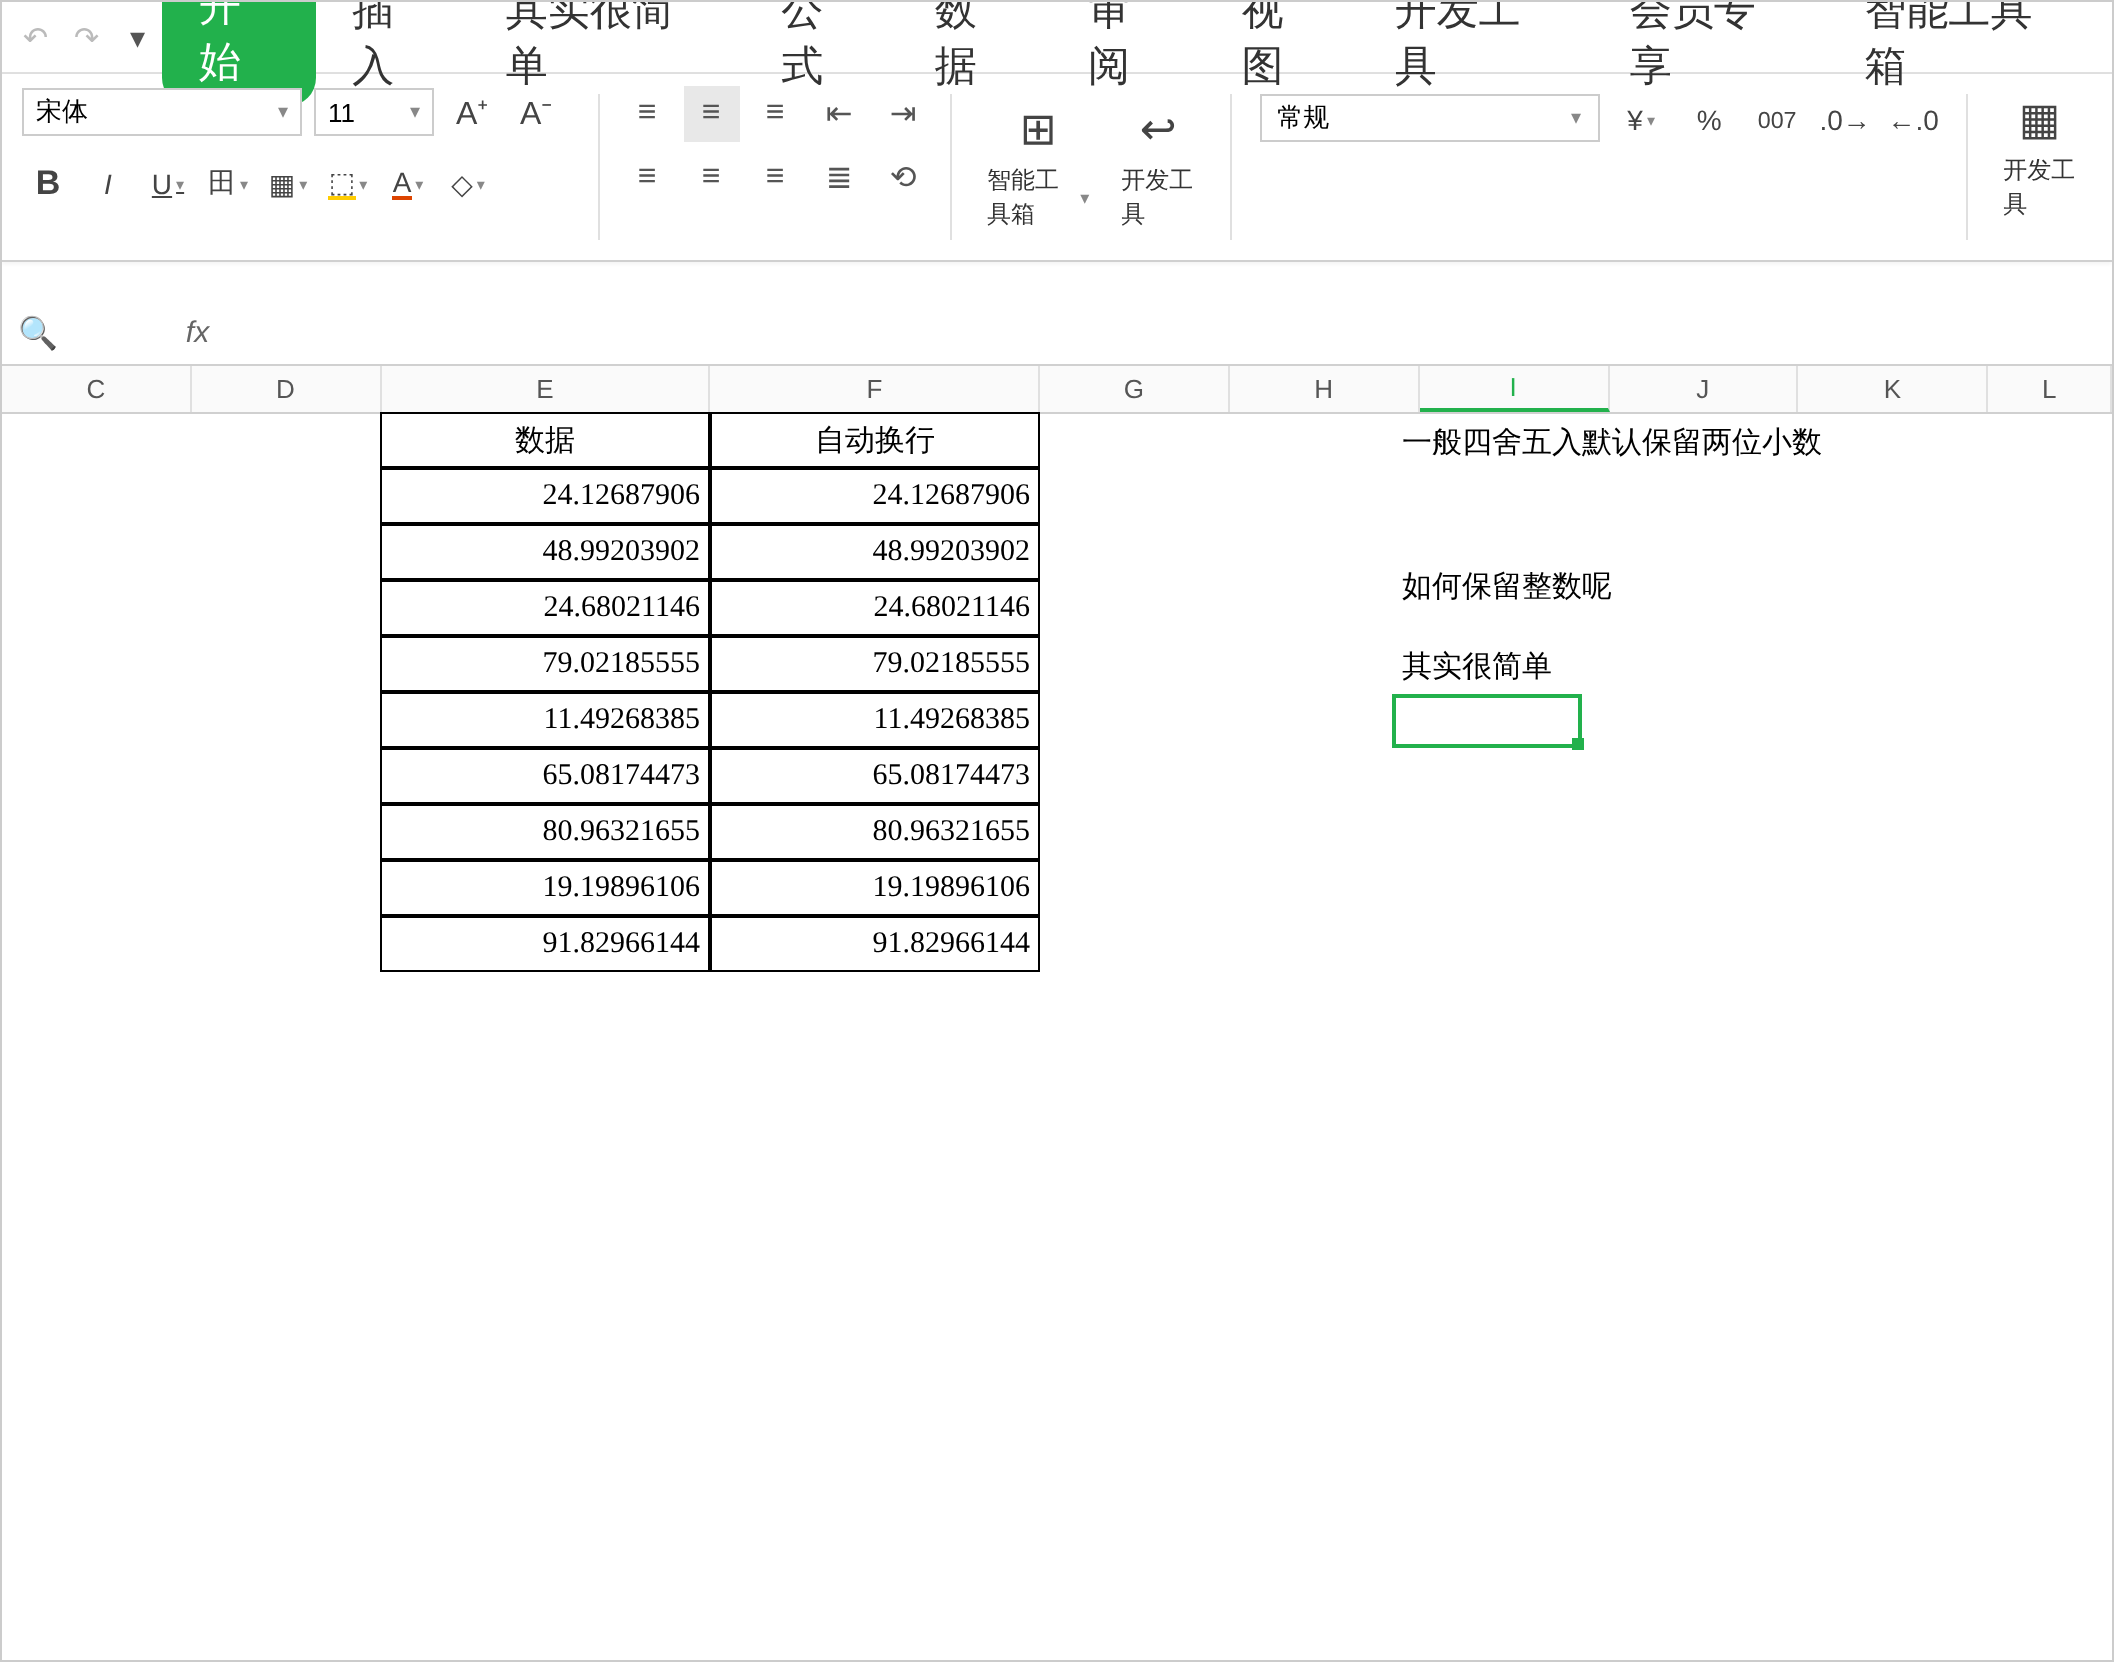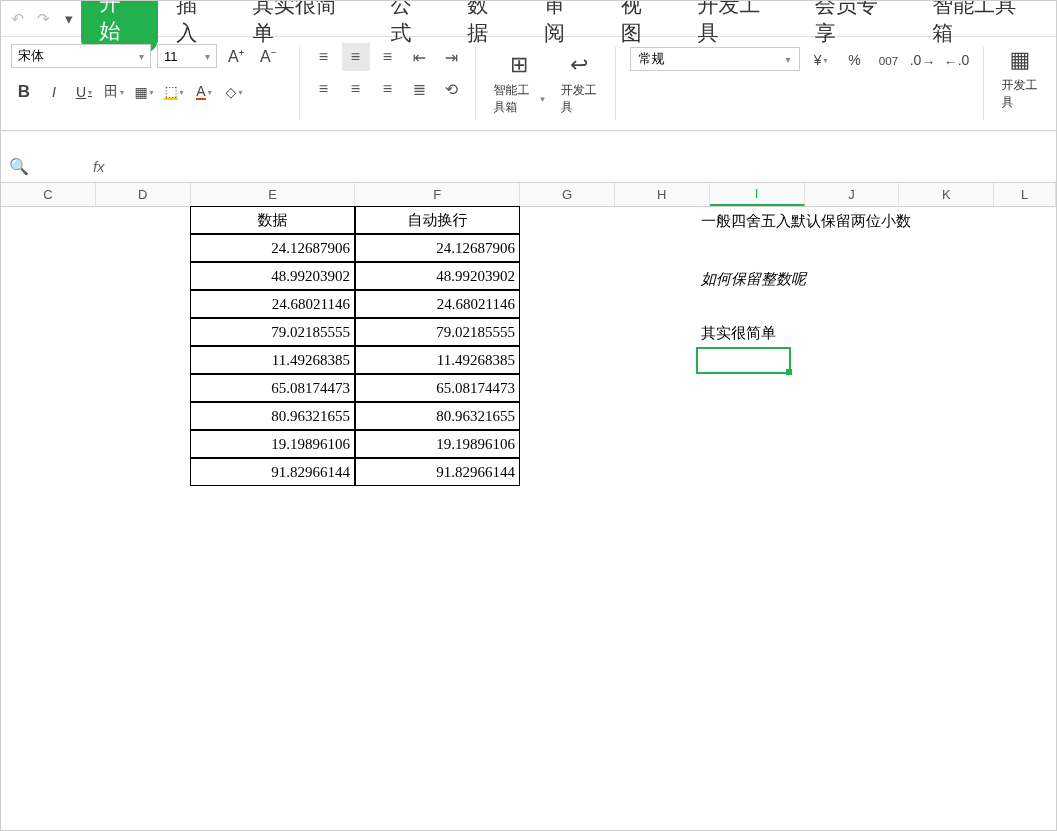--- a/index.html
+++ b/index.html
@@ -206,15 +206,15 @@
     <div class="cell bordered data" style="left: 355px; top: 140px; width: 165px; height: 28px;">11.49268385</div>
     <div class="cell bordered data" style="left: 190px; top: 168px; width: 165px; height: 28px;">65.08174473</div>
     <div class="cell bordered data" style="left: 355px; top: 168px; width: 165px; height: 28px;">65.08174473</div>
     <div class="cell bordered data" style="left: 190px; top: 196px; width: 165px; height: 28px;">80.96321655</div>
     <div class="cell bordered data" style="left: 355px; top: 196px; width: 165px; height: 28px;">80.96321655</div>
     <div class="cell bordered data" style="left: 190px; top: 224px; width: 165px; height: 28px;">19.19896106</div>
     <div class="cell bordered data" style="left: 355px; top: 224px; width: 165px; height: 28px;">19.19896106</div>
     <div class="cell bordered data" style="left: 190px; top: 252px; width: 165px; height: 28px;">91.82966144</div>
     <div class="cell bordered data" style="left: 355px; top: 252px; width: 165px; height: 28px;">91.82966144</div>
     <div class="cell text" style="left: 700px; top: 0px; width: 320px; height: 28px;">一般四舍五入默认保留两位小数</div>
-    <div class="cell text" style="left: 700px; top: 58px; width: 320px; height: 28px; font-style: italic;">如何保留整数呢</div>
+    <div class="cell text" style="left: 700px; top: 72px; width: 320px; height: 28px;">如何保留整数呢</div>
     <div class="cell text" style="left: 700px; top: 112px; width: 320px; height: 28px;">其实很简单</div>
   </div>
 
 </body></html>

